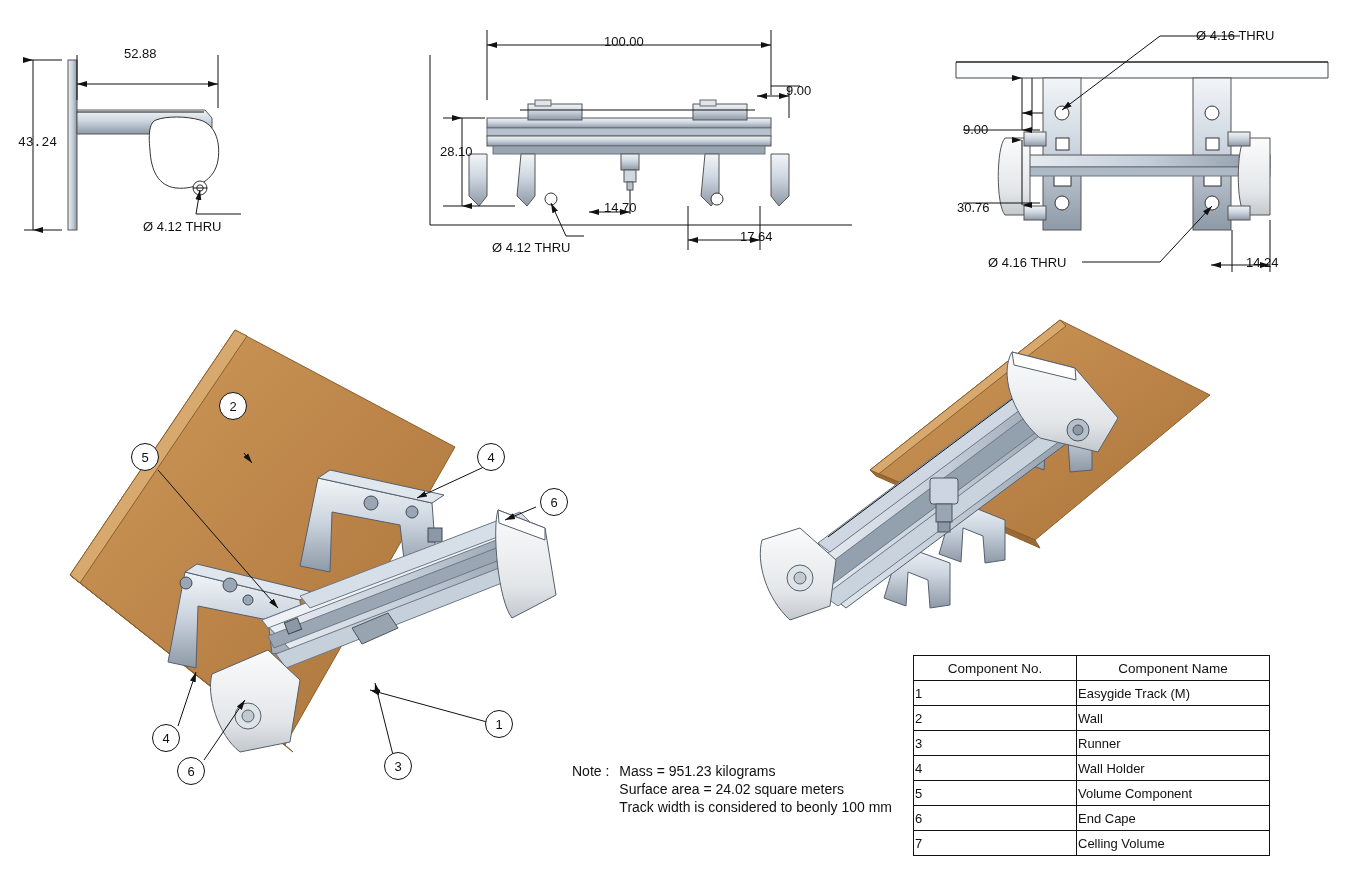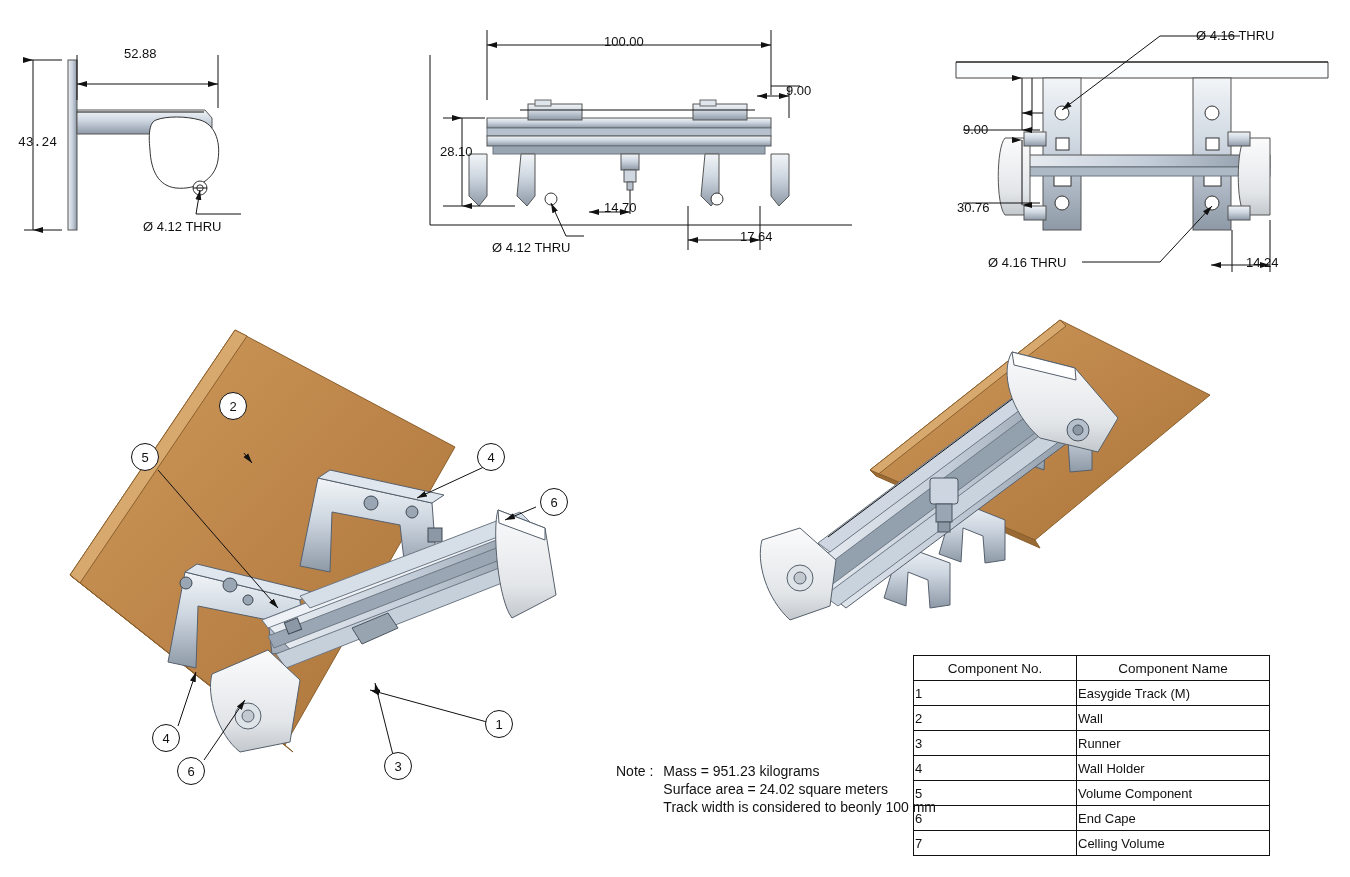--- a/index.html
+++ b/index.html
@@ -291,21 +291,21 @@
   <div class="balloon" style="left:219px;top:392px;">2</div>
   <div class="balloon" style="left:131px;top:443px;">5</div>
   <div class="balloon" style="left:477px;top:443px;">4</div>
   <div class="balloon" style="left:540px;top:488px;">6</div>
   <div class="balloon" style="left:485px;top:710px;">1</div>
   <div class="balloon" style="left:384px;top:752px;">3</div>
   <div class="balloon" style="left:152px;top:724px;">4</div>
   <div class="balloon" style="left:177px;top:757px;">6</div>
 
   <div class="abs" style="left:572px;top:762px;">
-    <div style="display:flex;gap:10px;margin-left:44px;">
+    <div style="display:flex;gap:10px;">
       <div class="note">Note :</div>
       <div>
         <div class="note">Mass = 951.23 kilograms</div>
         <div class="note">Surface area = 24.02 square meters</div>
         <div class="note">Track width is considered to beonly 100 mm</div>
       </div>
     </div>
   </div>
 
   <table class="bom">

